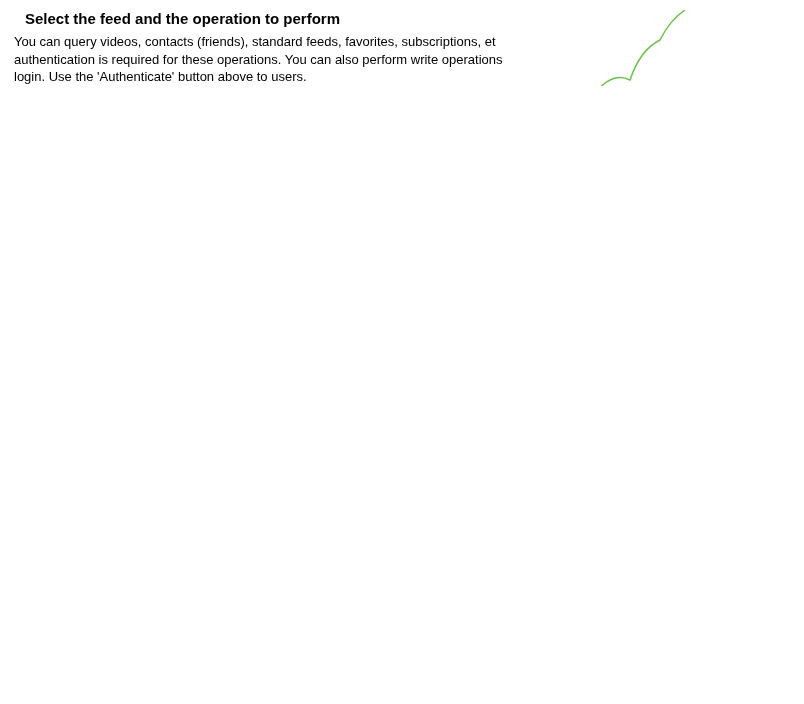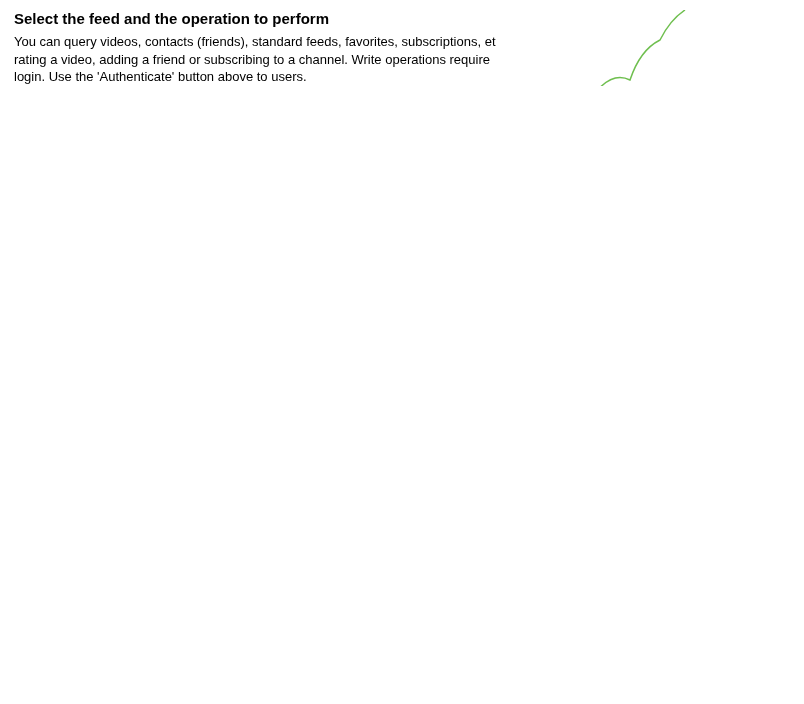--- a/index.html
+++ b/index.html
@@ -4,21 +4,21 @@
 <style>
   body {
     font-family: Arial, Helvetica, sans-serif;
     font-size: 13px;
     color: #000;
     margin: 10px;
     background: #fff;
     position: relative;
     width: 804px;
   }
-  h3 { margin: 0 0 6px 0; font-size: 15px; font-weight: bold; }
+  h3 { margin: 0 0 6px 11px; font-size: 15px; font-weight: bold; }
   a { color: #0000EE; text-decoration: underline; cursor: pointer; }
   .intro p { margin: 0 0; line-height: 1.35; }
   .left-col {
     position: absolute;
     top: 130px;
     left: 10px;
     width: 220px;
   }
   .left-col .sec-title { font-weight: bold; font-size: 14px; margin: 6px 0 4px 0; }
   .left-col div { margin: 2px 0; }
@@ -108,21 +108,21 @@
 <svg class="scribble" style="left:520px; top:0;" width="260" height="130">
     <path d="M20 120 Q 40 80 60 90 Q 80 60 100 70 Q 110 40 130 30 Q 140 10 155 0" stroke="#6fbf4f" stroke-width="1.5" fill="none"></path>
   </svg>
 <svg class="scribble" style="left:0; top:220;" width="230" height="100">
     <path d="M0 100 Q 30 80 50 85 Q 80 60 110 55 Q 150 30 200 10 Q 215 5 225 0" stroke="#6fbf4f" stroke-width="1.5" fill="none"></path>
   </svg>
 
 <div class="intro" style="max-width:560px; margin-left:4px;">
   <h3>Select the feed and the operation to perform</h3>
   <p>You can query videos, contacts (friends), standard feeds, favorites, subscriptions, et</p>
-  <p>rating a video, adding a friend or subscribing to a channel. Write operations require</p>
+  <p>authentication is required for these operations. You can also perform write operations</p>
   <p>login. Use the 'Authenticate' button above to users.</p>
 </div>
 
 <div class="left-col">
   <div class="sec-title">Video feeds</div>
   <div>
     <span>Videos</span>
     <a>Query</a>
   </div>
   <div>

